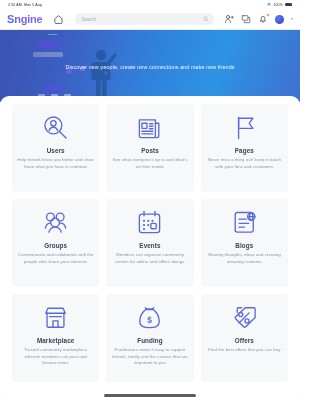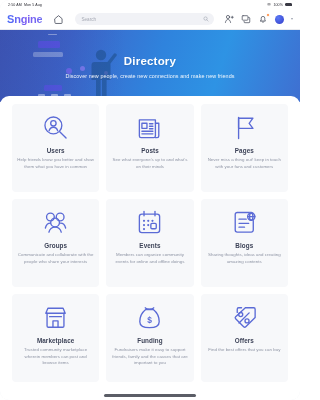--- a/index.html
+++ b/index.html
@@ -263,21 +263,20 @@
     <svg class="person" width="34" height="56" viewBox="0 0 34 56">
       <circle cx="17" cy="7" r="5.2" fill="#1d4d85"></circle>
       <path d="M10.5 14 h13 a3 3 0 0 1 3 3 v15 h-19 V17 a3 3 0 0 1 3 -3 Z" fill="#1d4d85"></path>
       <path d="M24 16 L31 7" stroke="#1d4d85" stroke-width="3.4" stroke-linecap="round"></path>
       <rect x="12" y="31" width="4.6" height="25" fill="#1d4d85"></rect>
       <rect x="18" y="31" width="4.6" height="25" fill="#1d4d85"></rect>
     </svg>
     <span class="hero-fade"></span>
 
     <div class="hero-inner">
-      <div class="hero-title">Directory</div>
       <div class="hero-sub">Discover new people, create new connections and make new friends</div>
     </div>
   </div>
 
   <div class="sheet">
     <div class="grid">
 
       <div class="card">
         <div class="card-ico">
           <svg width="27" height="27" viewBox="0 0 32 32">

